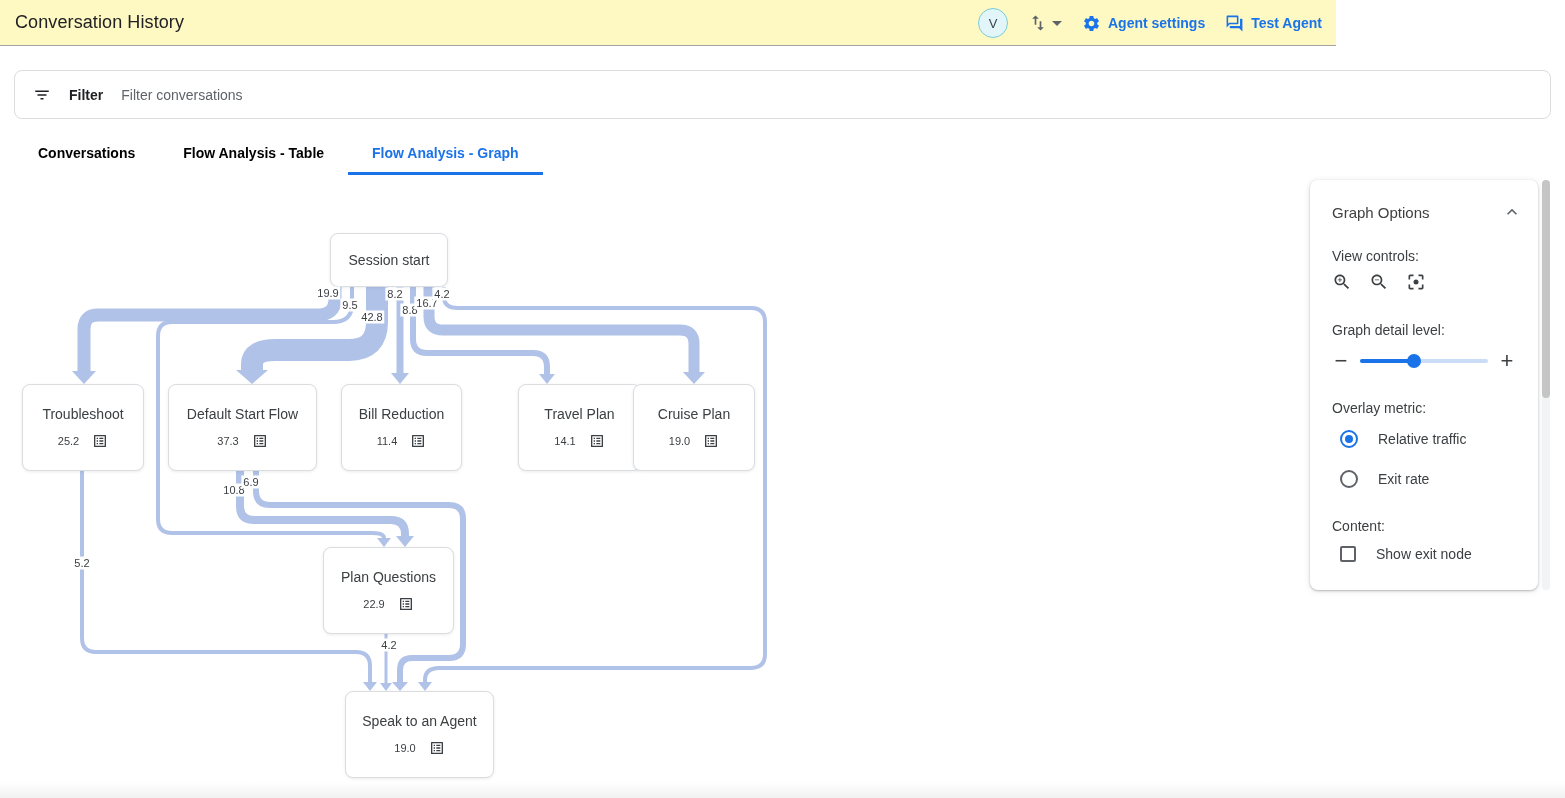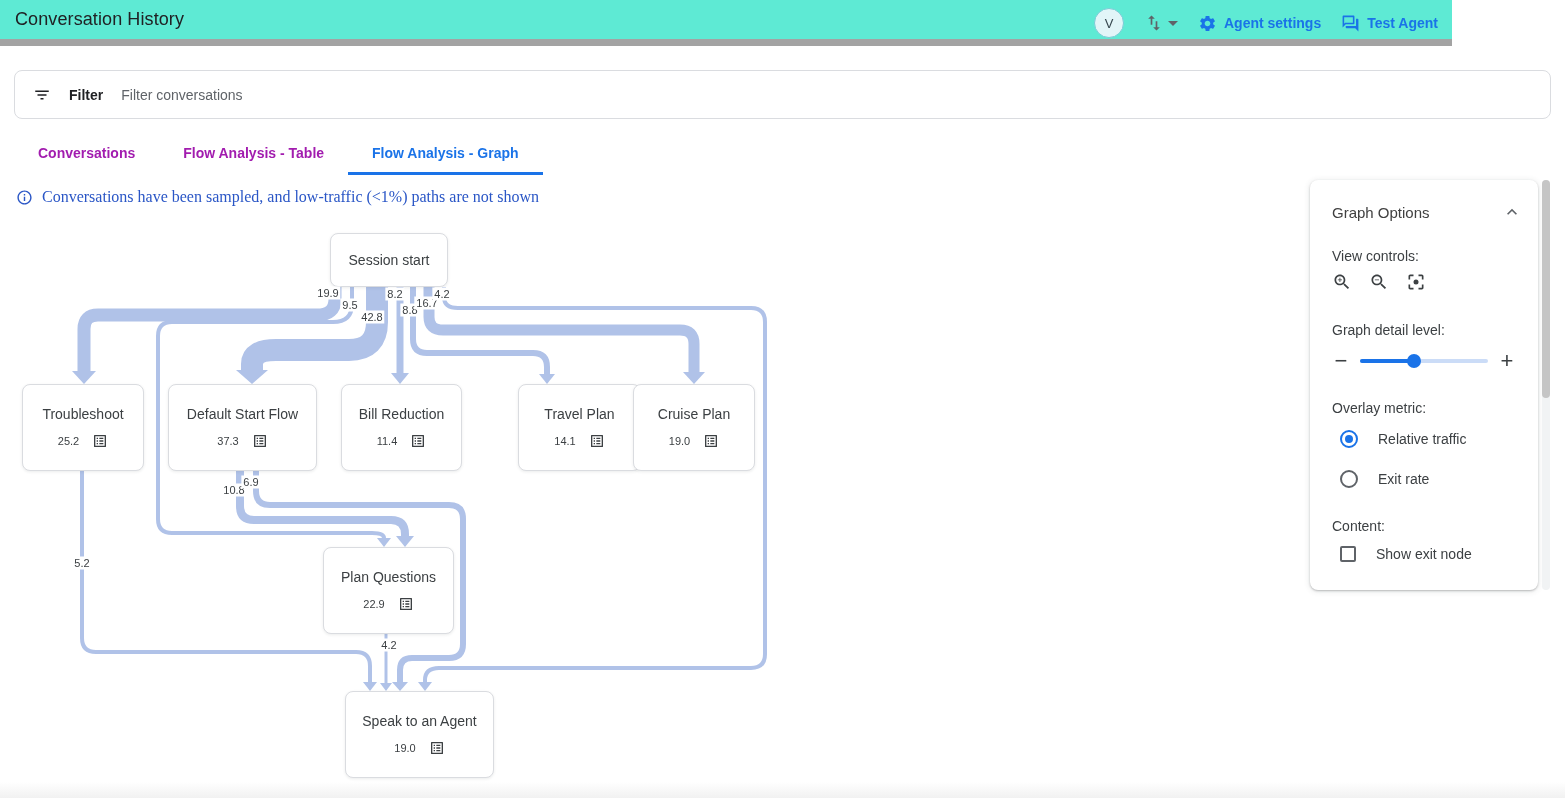--- a/index.html
+++ b/index.html
@@ -1,40 +1,40 @@
 <!DOCTYPE html>
 <html><head>
 <meta charset="utf-8">
 <style>
   * { margin:0; padding:0; box-sizing:border-box; }
   html,body { background:#fff; }
   body { font-family:"Liberation Sans", sans-serif; color:#202124; }
   #app { position:relative; width:1565px; height:798px; background:#fff; overflow:hidden; }
 
   
-  .topbar { position:absolute; left:0; top:0; width:1452px; height:46px; background:#5eead4;
-            border-bottom:7px solid #a3a3a3; display:flex; align-items:center; }
+  .topbar { position:absolute; left:0; top:0; width:1336px; height:46px; background:#fef9c3;
+            border-bottom:1px solid #a3a3a3; display:flex; align-items:center; }
   .page-title { font-size:18px; color:#202124; margin-left:15px; letter-spacing:.1px; }
   .topbar-right { position:absolute; right:14px; top:0; height:46px; display:flex; align-items:center; gap:20px; }
   .avatar { width:30px; height:30px; border-radius:50%; background:#e2f5f8; border:1.5px solid #79ccd6;
             display:flex; align-items:center; justify-content:center; font-size:13px; color:#37474f; cursor:pointer;}
   .sort-wrap { display:flex; align-items:center; gap:4px; cursor:pointer; }
   .caret-down { width:0; height:0; border-left:5px solid transparent; border-right:5px solid transparent;
                 border-top:5px solid #5f6368; }
   .blue-action { display:flex; align-items:center; gap:7px; color:#1a73e8; font-size:14px; font-weight:600; cursor:pointer; }
 
   
   .filterbar { position:absolute; left:14px; top:70px; width:1537px; height:49px; border:1px solid #dadce0;
                border-radius:8px; display:flex; align-items:center; padding:0 18px; gap:18px; background:#fff; }
   .filter-label { font-size:14px; font-weight:700; color:#202124; }
   .filter-placeholder { font-size:14px; color:#5f6368; }
 
   
   .tabs { position:absolute; left:14px; top:134px; display:flex; height:41px; }
-  .tab { padding:0 24px; display:flex; align-items:center; font-size:14px; font-weight:600; color:#a21caf;
+  .tab { padding:0 24px; display:flex; align-items:center; font-size:14px; font-weight:600; color:#000000;
          cursor:pointer; border-bottom:3px solid transparent; }
   .tab.active { color:#1a73e8; border-bottom:3px solid #1a73e8; }
 
   
   .notice { position:absolute; left:16px; top:188px; display:flex; align-items:center; gap:9px; }
   .notice-text { font-family:"Liberation Serif", serif; font-size:16px; color:#2a56c6; }
 
   
   #graph-canvas { position:absolute; left:0; top:0; width:1565px; height:798px; }
   #edges-svg { position:absolute; left:0; top:0; z-index:1; }
@@ -126,28 +126,20 @@
     <span class="filter-label">Filter</span>
     <span class="filter-placeholder">Filter conversations</span>
   </div>
 
   <div class="tabs">
     <div class="tab">Conversations</div>
     <div class="tab">Flow Analysis - Table</div>
     <div class="tab active">Flow Analysis - Graph</div>
   </div>
 
-  <div class="notice">
-    <span style="display:flex">
-      <svg width="17" height="17" viewBox="0 0 24 24" fill="#2a56c6">
-          <path d="M11 7h2v2h-2zm0 4h2v6h-2zm1-9C6.48 2 2 6.48 2 12s4.48 10 10 10 10-4.48 10-10S17.52 2 12 2zm0 18c-4.41 0-8-3.59-8-8s3.59-8 8-8 8 3.59 8 8-3.59 8-8 8z"></path>
-        </svg>
-    </span>
-    <span class="notice-text">Conversations have been sampled, and low-traffic (&lt;1%) paths are not shown</span>
-  </div>
 
   <div class="bottom-band"></div>
 
   <div id="graph-canvas">
 
     <svg id="edges-svg" width="1565" height="798" viewBox="0 0 1565 798">
       <g fill="none" stroke="#b0c2e8" stroke-linecap="butt">
 
         <path d="M335,287 V299 Q335,315 317,315 H98 Q84,315 84,329 V371" stroke-width="13"></path>
 

